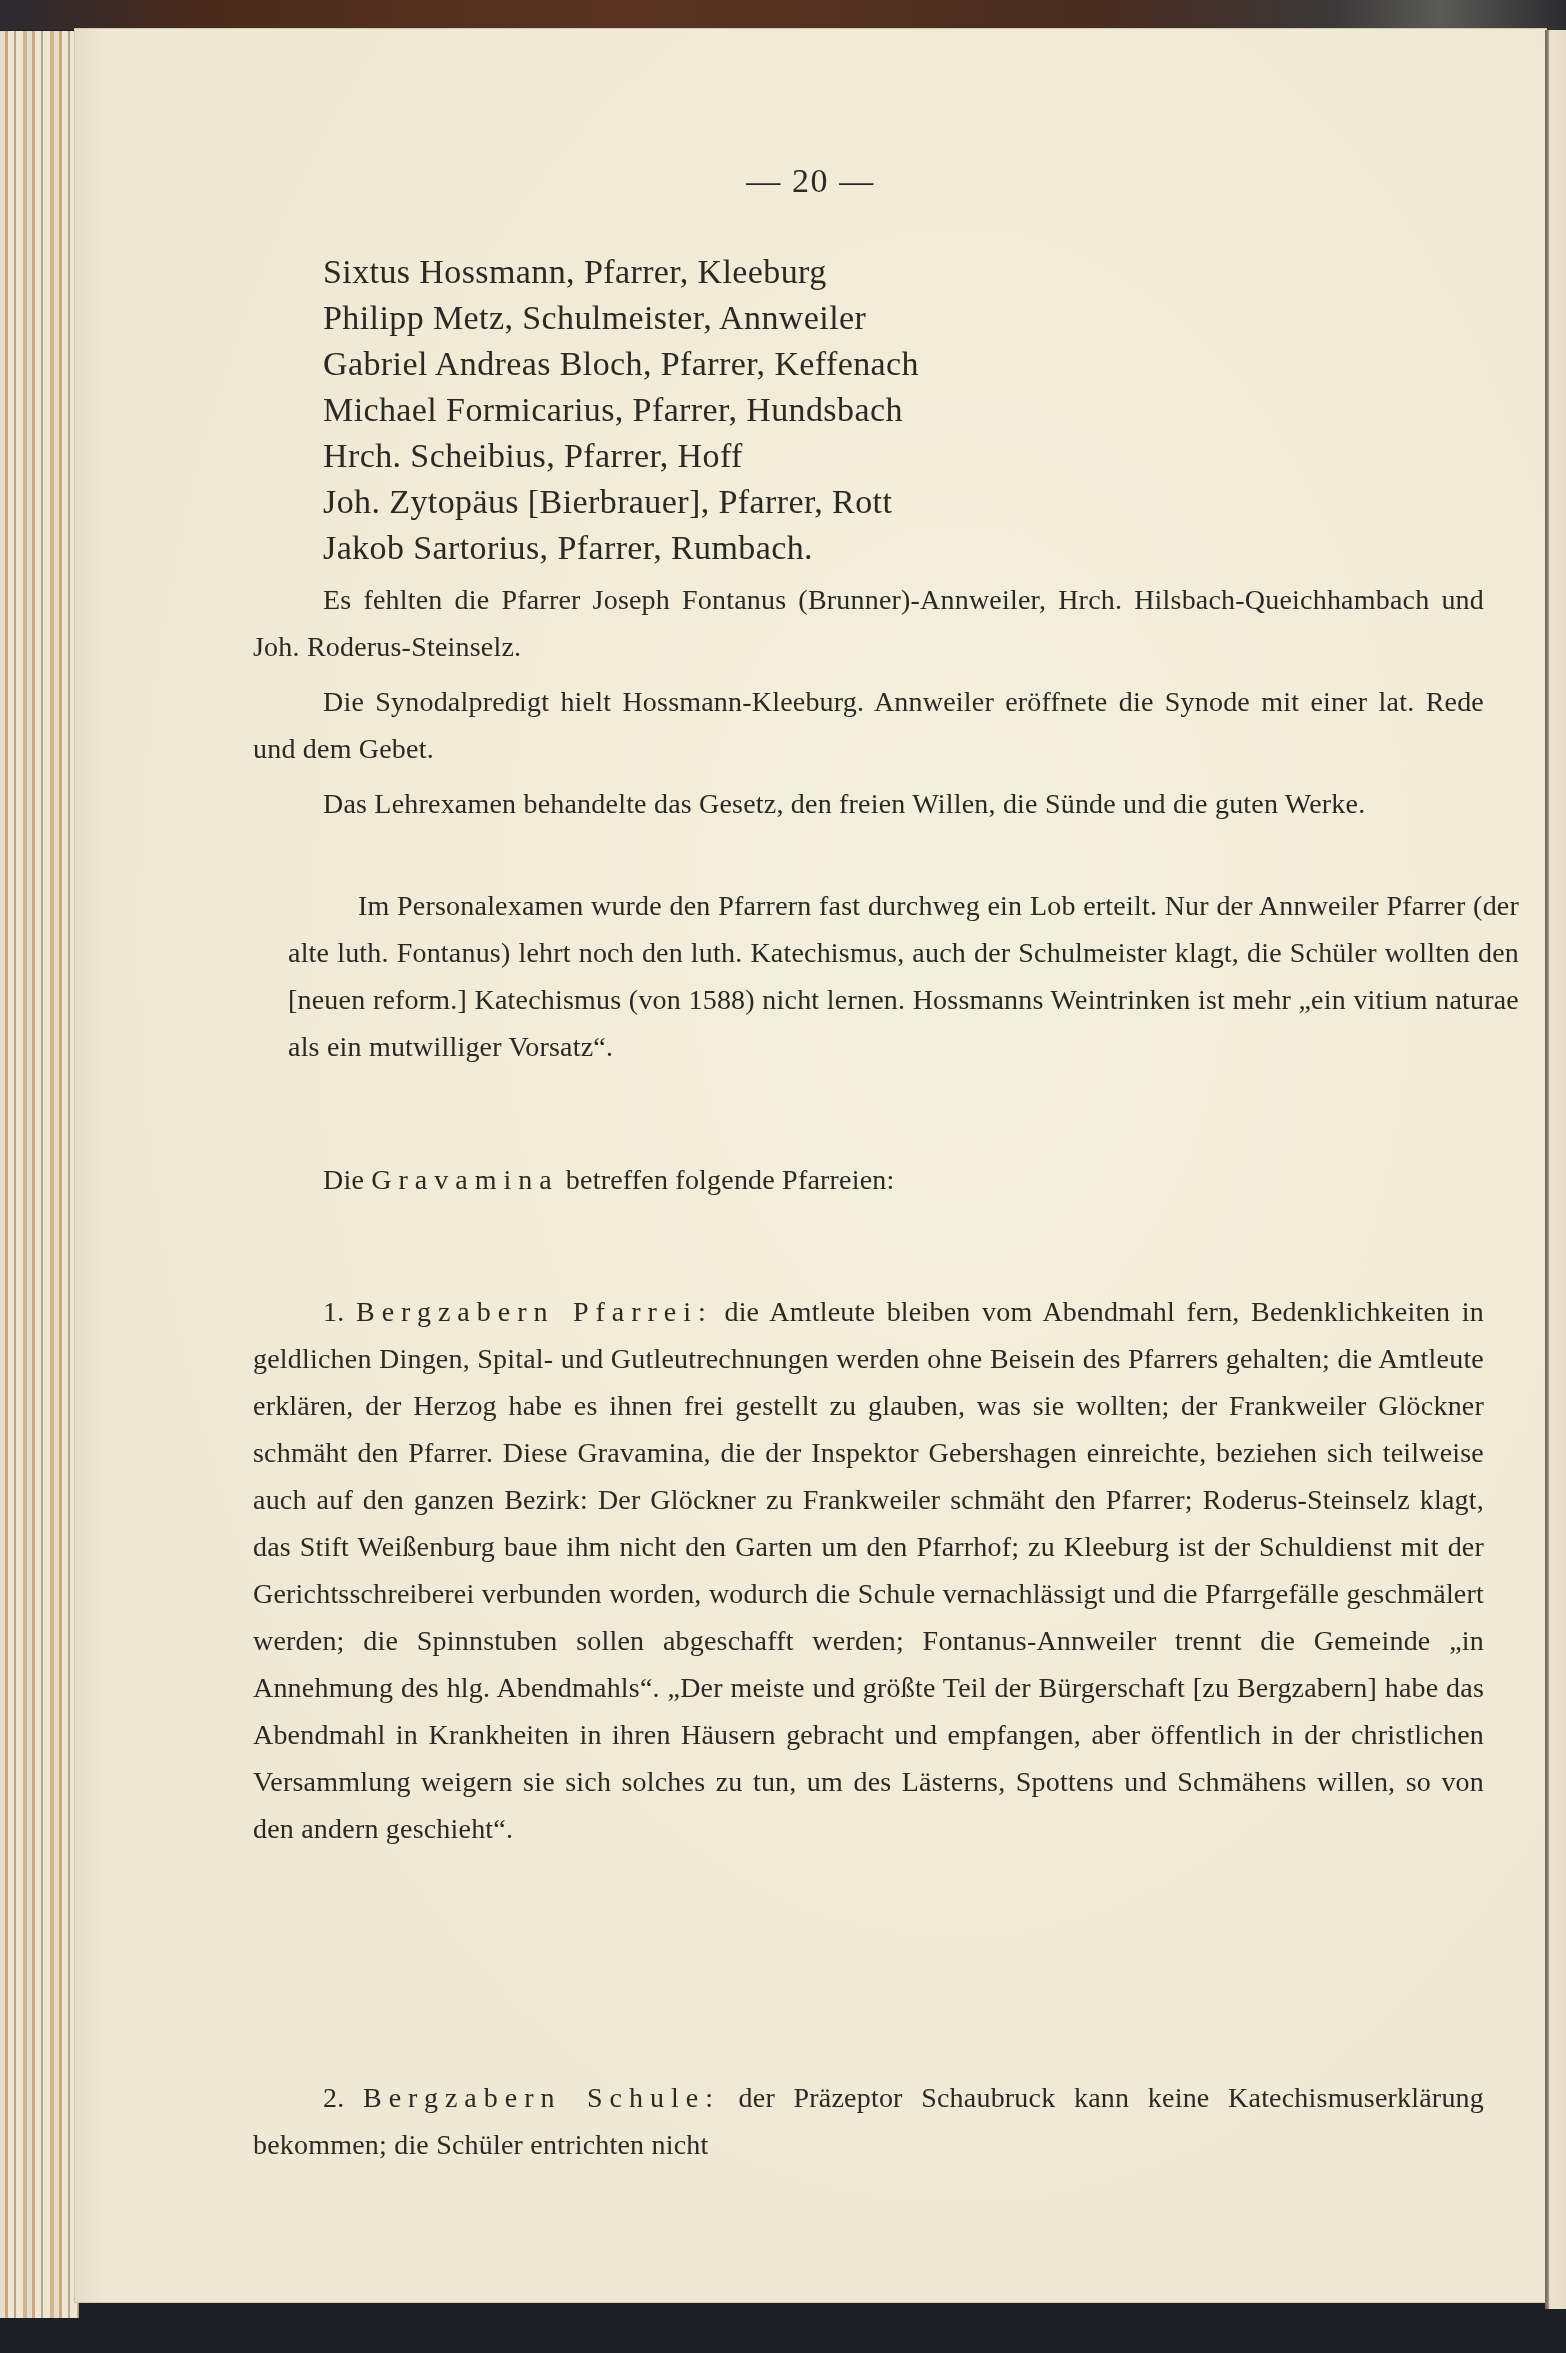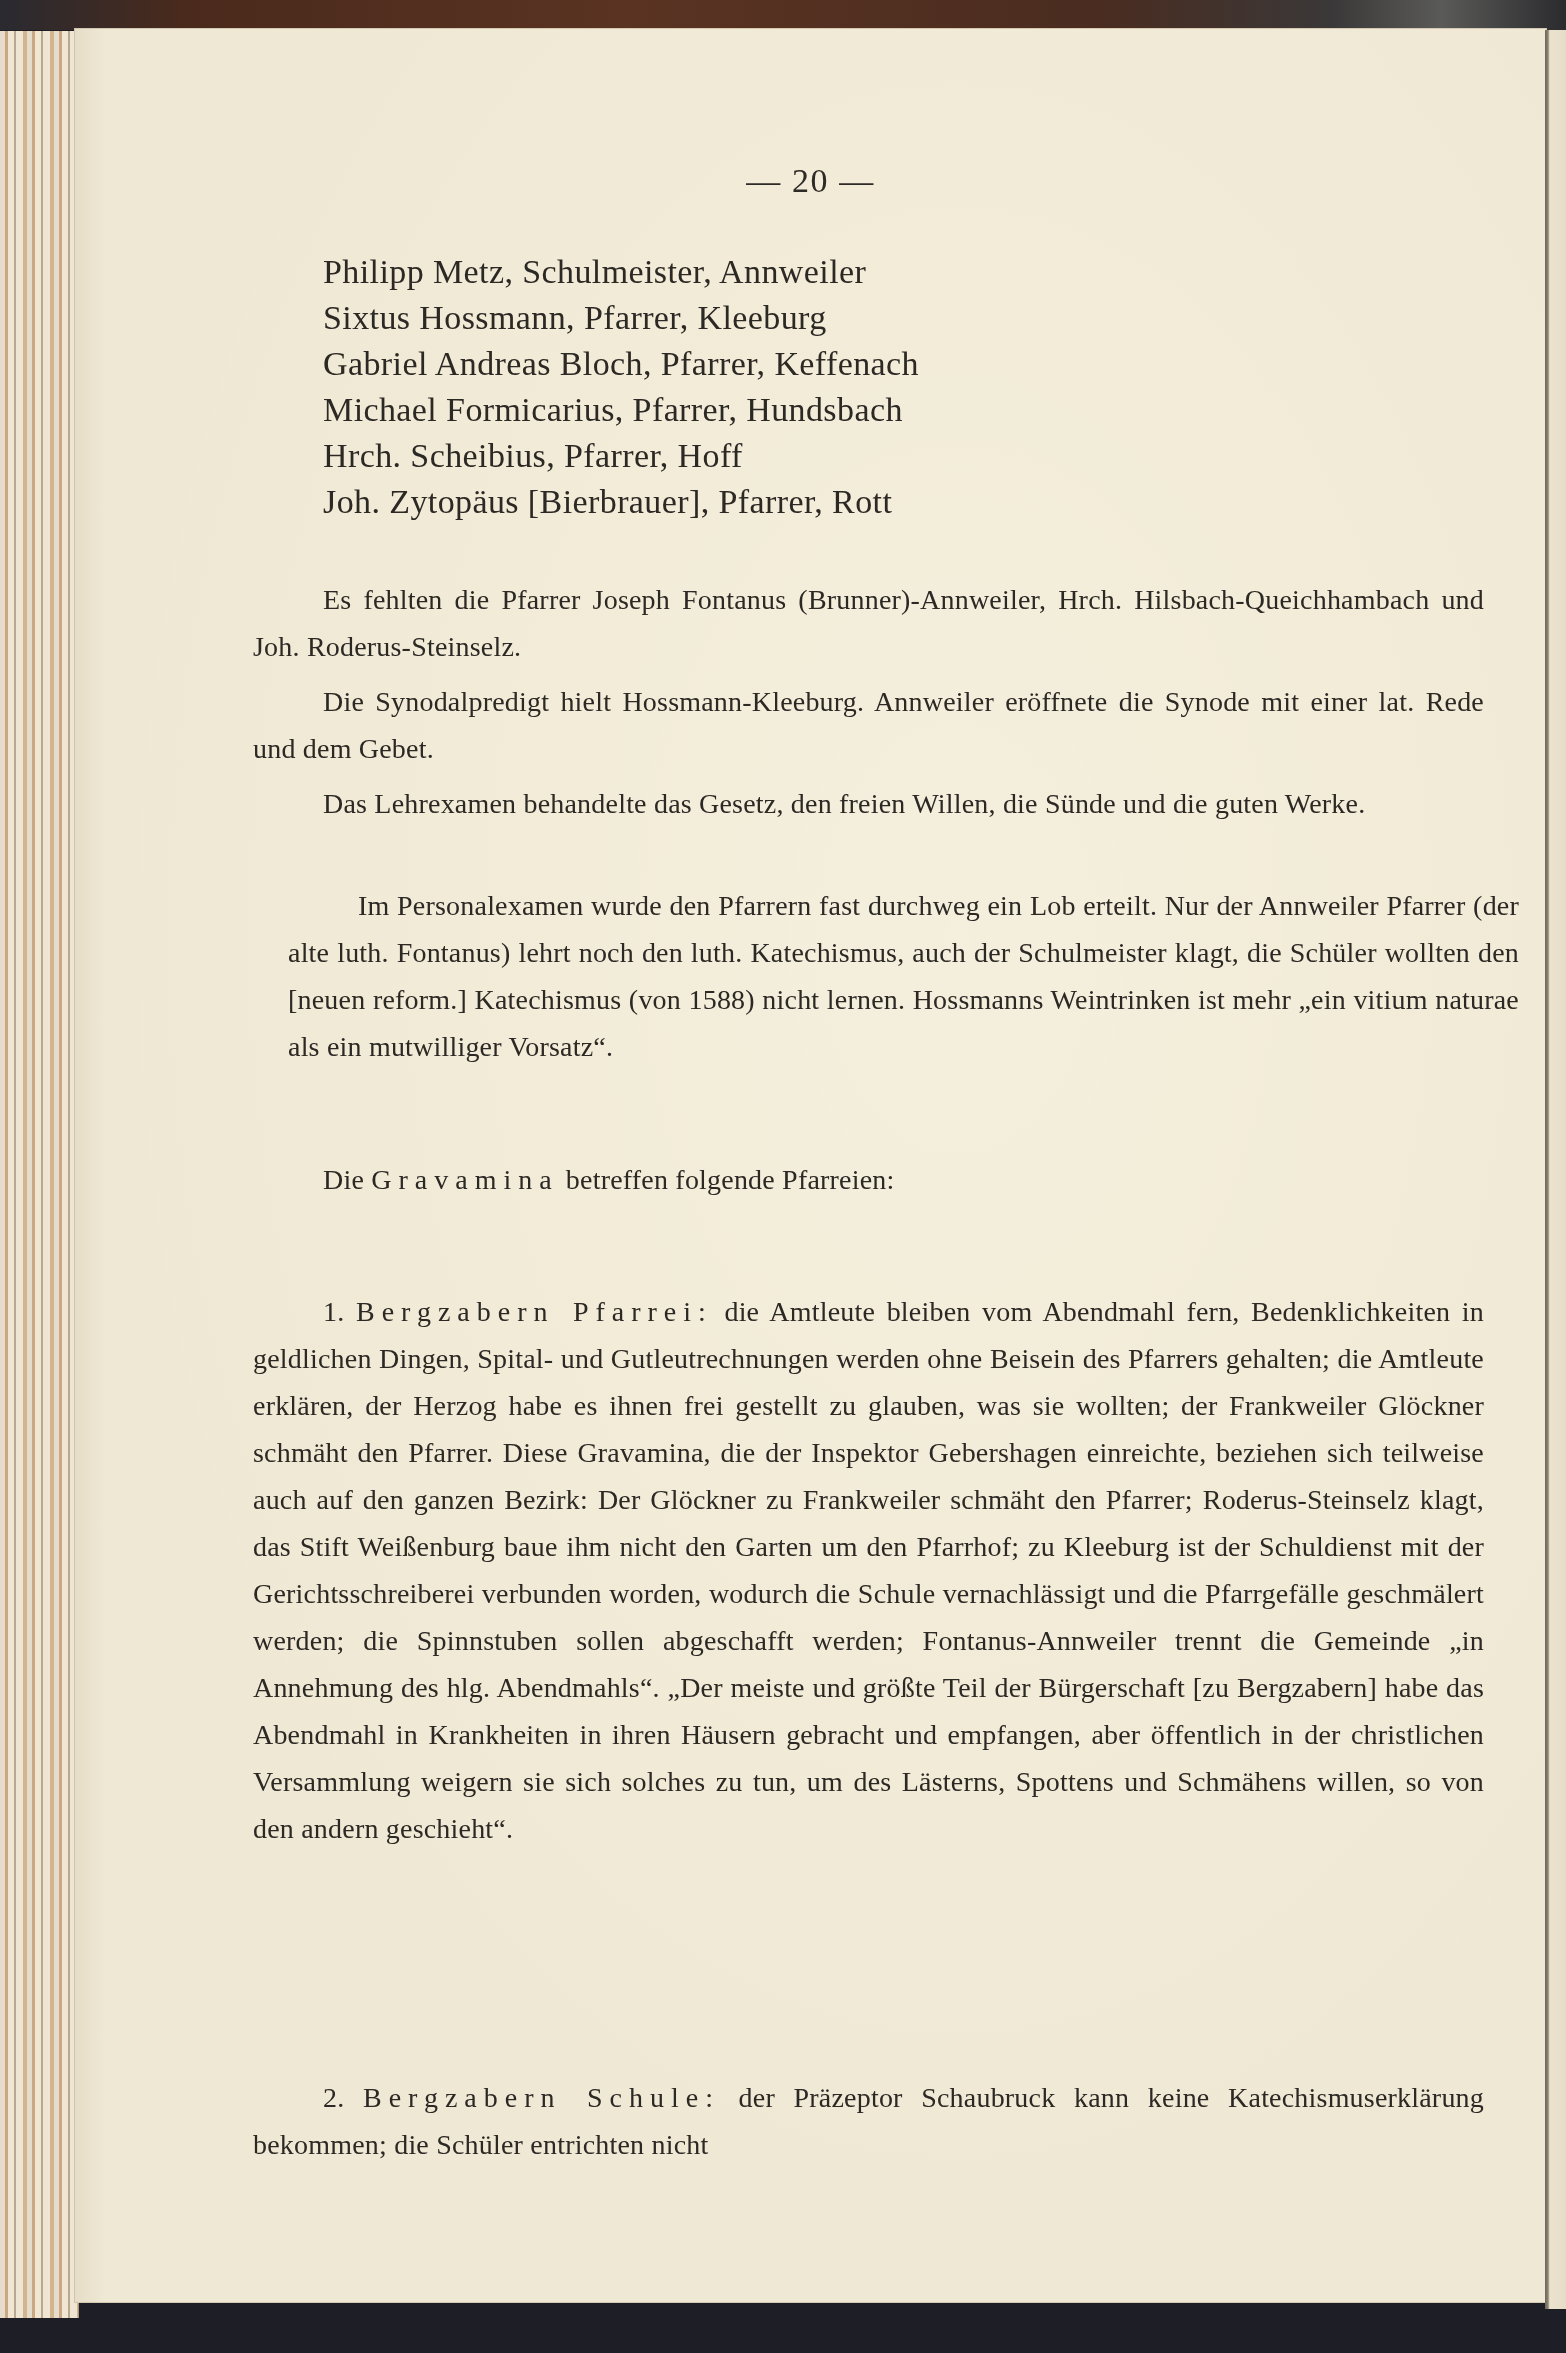--- a/index.html
+++ b/index.html
@@ -124,26 +124,27 @@
 <div class="cover-top"></div>
 <div class="cover-bottom"></div>
 <div class="page-edges"></div>
 
 <div class="page">
   <div class="text-block">
 
     <div class="page-number">— 20 —</div>
 
     <ul class="name-list">
+      <li>Sixtus Hossmann, Pfarrer, Kleeburg</li>
       <li>Philipp Metz, Schulmeister, Annweiler</li>
-      <li>Sixtus Hossmann, Pfarrer, Kleeburg</li>
       <li>Gabriel Andreas Bloch, Pfarrer, Keffenach</li>
       <li>Michael Formicarius, Pfarrer, Hundsbach</li>
       <li>Hrch. Scheibius, Pfarrer, Hoff</li>
       <li>Joh. Zytopäus [Bierbrauer], Pfarrer, Rott</li>
+      <li>Jakob Sartorius, Pfarrer, Rumbach.</li>
     </ul>
 
     <p class="para p1"><span class="indent"></span><span>Es fehlten die Pfarrer Joseph Fontanus (Brunner)-Annweiler, Hrch. Hilsbach-Queichhambach und Joh. Roderus-Steinselz.</span></p>
 
     <p class="para p2"><span class="indent"></span><span>Die Synodalpredigt hielt Hossmann-Kleeburg. Annweiler eröffnete die Synode mit einer lat. Rede und dem Gebet.</span></p>
 
     <p class="para p3"><span class="indent"></span><span>Das Lehrexamen behandelte das Gesetz, den freien Willen, die Sünde und die guten Werke.</span></p>
 
     <p class="para p4"><span class="indent"></span><span>Im Personalexamen wurde den Pfarrern fast durchweg ein Lob erteilt. Nur der Annweiler Pfarrer (der alte luth. Fontanus) lehrt noch den luth. Katechismus, auch der Schulmeister klagt, die Schüler wollten den [neuen reform.] Katechismus (von 1588) nicht lernen. Hossmanns Weintrinken ist mehr „ein vitium naturae als ein mutwilliger Vorsatz“.</span></p>
 

